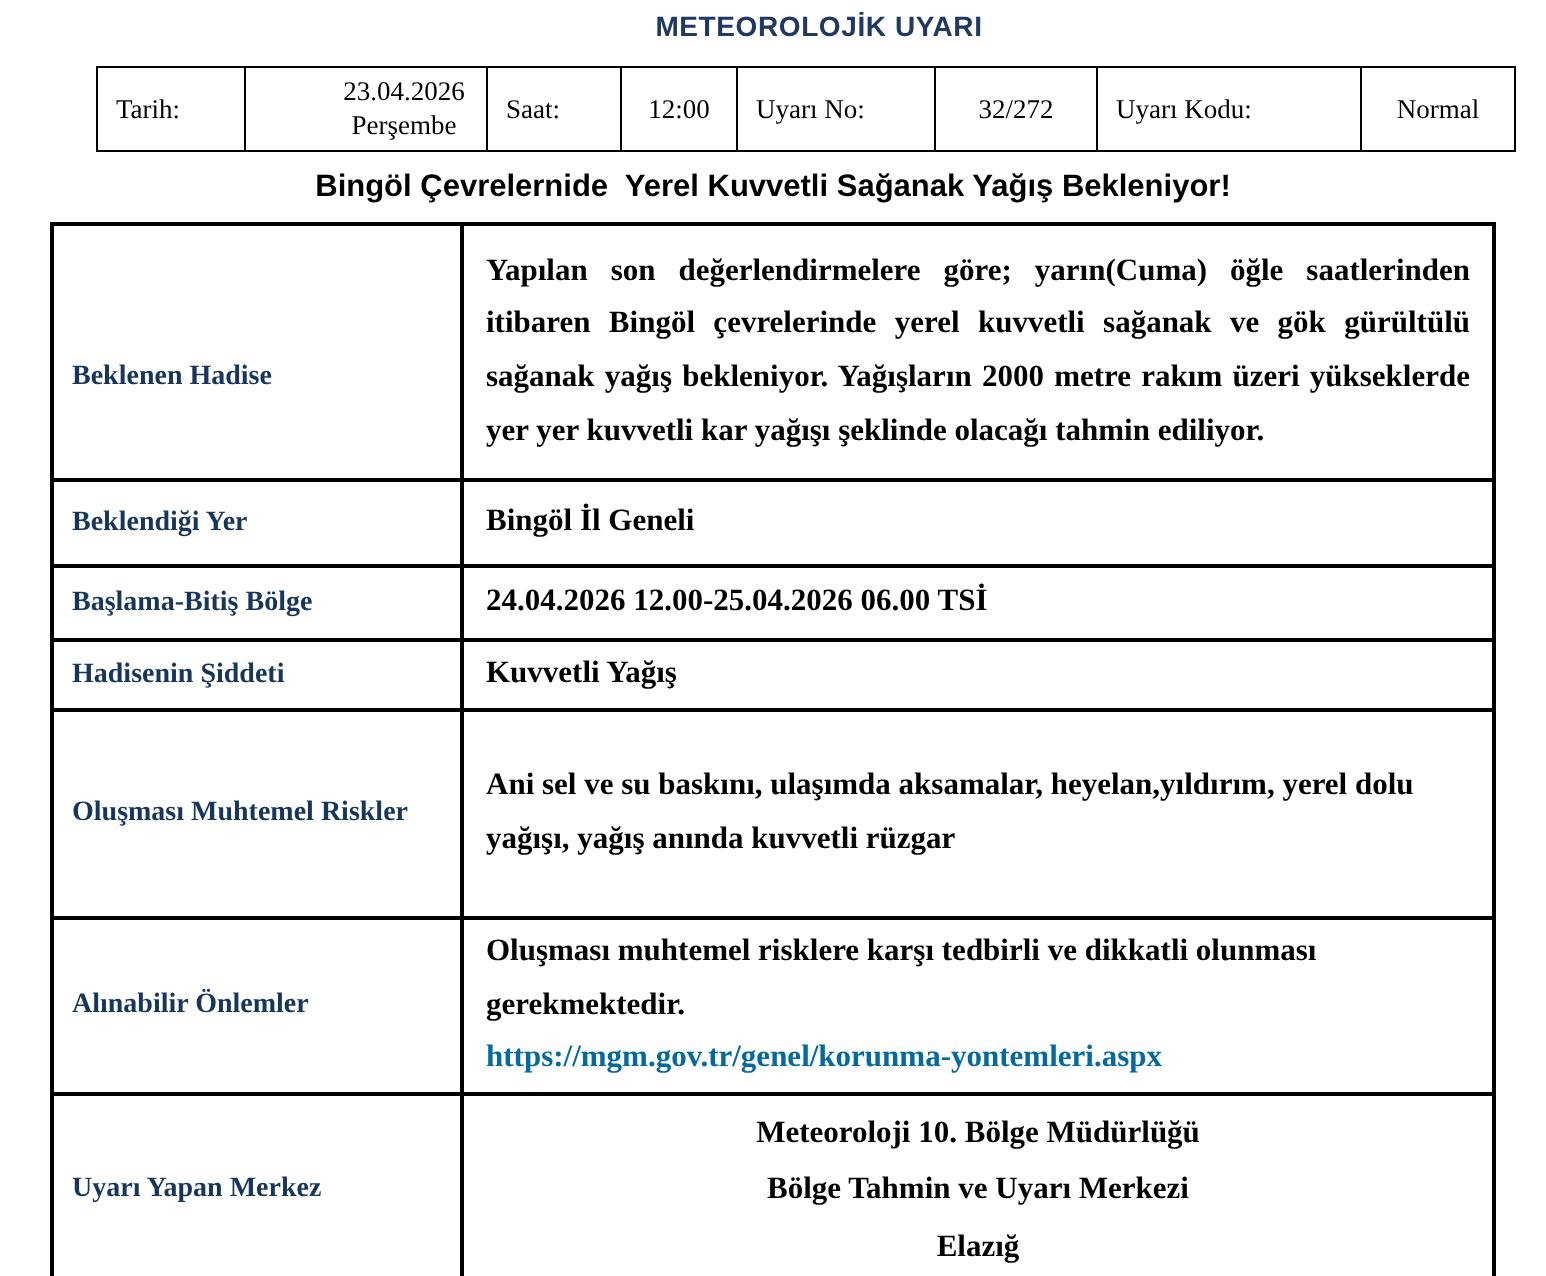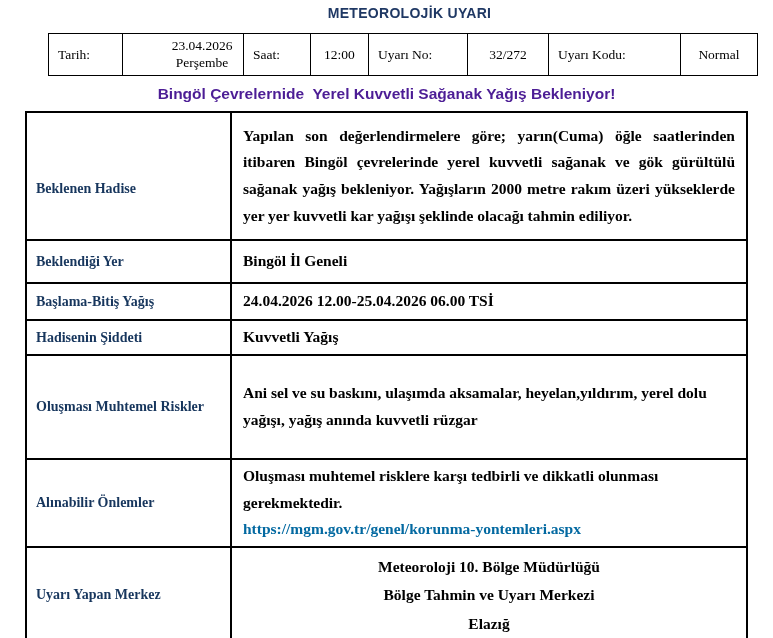--- a/index.html
+++ b/index.html
@@ -50,21 +50,21 @@
   .header-table .c6 { width: 78px; }
   .header-table .c7 { width: 121px; }
   .header-table .c8 { width: 74px; }
   .date-line { display: block; line-height: 1.2; padding-left: 38px; }
   .headline {
     margin-top: 9px;
     text-align: center;
     font-family: "Liberation Sans", sans-serif;
     font-weight: bold;
     font-size: 15.5px;
-    color: #4c1d95;
+    color: #000000;
     white-space: pre-wrap;
   }
   .main-table {
     margin: 8px 0 0 25px;
     width: 723px;
     table-layout: fixed;
   }
   .main-table td {
     border: 2px solid #000;
     vertical-align: middle;
@@ -125,21 +125,21 @@
   <tbody>
       <tr class="r1">
     <td class="label-cell label-pad-top">Beklenen Hadise</td>
     <td class="value-cell justified top-align">Yapılan son değerlendirmelere göre; yarın(Cuma) öğle saatlerinden itibaren Bingöl çevrelerinde yerel kuvvetli sağanak ve gök gürültülü sağanak yağış bekleniyor. Yağışların 2000 metre rakım üzeri yükseklerde yer yer  kuvvetli kar yağışı şeklinde olacağı tahmin ediliyor.</td>
   </tr>
   <tr class="r2">
     <td class="label-cell">Beklendiği Yer</td>
     <td class="value-cell">Bingöl İl Geneli</td>
   </tr>
   <tr class="r3">
-    <td class="label-cell">Başlama-Bitiş Yağış</td>
+    <td class="label-cell">Başlama-Bitiş Bölge</td>
     <td class="value-cell">24.04.2026 12.00-25.04.2026 06.00  TSİ</td>
   </tr>
   <tr class="r4">
     <td class="label-cell">Hadisenin Şiddeti</td>
     <td class="value-cell">Kuvvetli Yağış</td>
   </tr>
   <tr class="r5">
     <td class="label-cell">Oluşması Muhtemel Riskler</td>
     <td class="value-cell top-align">Ani sel ve su baskını, ulaşımda aksamalar, heyelan,yıldırım, yerel dolu yağışı,  yağış anında kuvvetli rüzgar</td>
   </tr>

